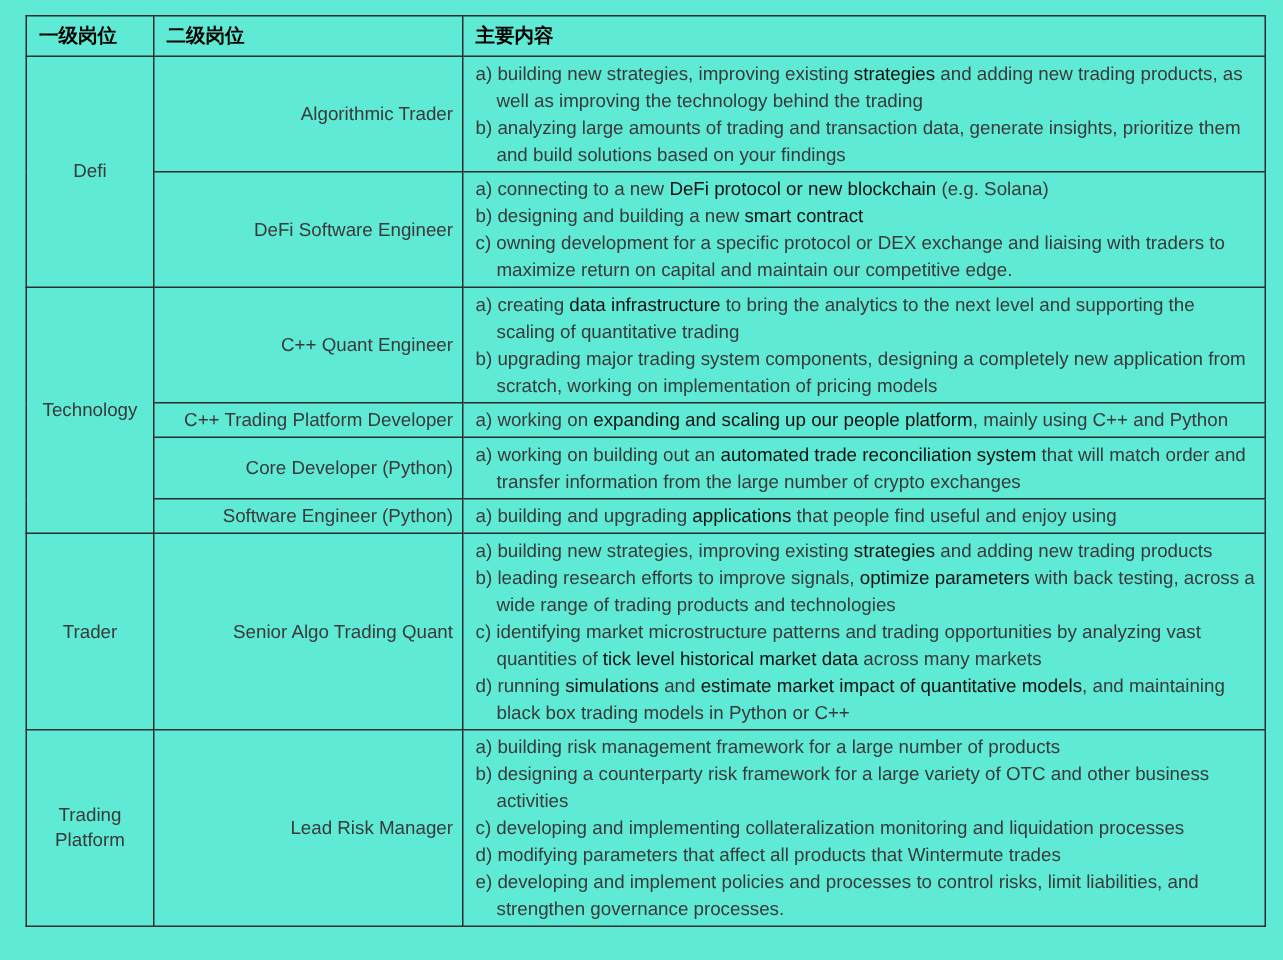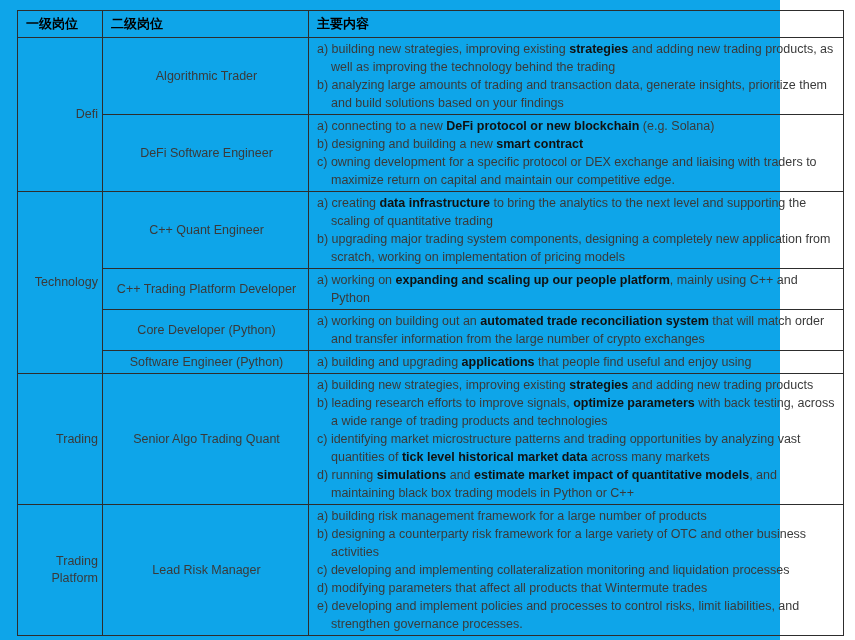--- a/index.html
+++ b/index.html
@@ -2,23 +2,23 @@
 <html><head>
 <meta charset="utf-8">
 <style>
   html, body {
     margin: 0;
     padding: 0;
     background: #ffffff;
     font-family: "Liberation Sans", "DejaVu Sans", sans-serif;
   }
   .page {
-    width: 780px;
+    width: 855px;
     height: 640px;
-    background: #0ea5e9;
+    background: #5eead4;
     box-sizing: border-box;
     padding: 10px 0 0 17px;
   }
   table.positions {
     border-collapse: collapse;
     table-layout: fixed;
     width: 826px;
   }
   table.positions col.col1 { width: 85px; }
   table.positions col.col2 { width: 206px; }
@@ -31,29 +31,29 @@
   table.positions th {
     font-size: 13px;
     line-height: 18px;
     font-weight: bold;
     color: #000000;
     text-align: left;
     padding: 4px 8px;
     white-space: nowrap;
   }
   td.c1 {
-    text-align: right;
+    text-align: center;
     vertical-align: middle;
     font-size: 12.5px;
     line-height: 17px;
     color: #3a3a3a;
     padding: 2px 4px;
   }
   td.c2 {
-    text-align: center;
+    text-align: right;
     vertical-align: middle;
     font-size: 12.5px;
     line-height: 17px;
     color: #3a3a3a;
     padding: 2px 6px 2px 8px;
     margin-left: 40px;
   }
   td.c3 {
     text-align: left;
     vertical-align: middle;
@@ -61,21 +61,21 @@
     line-height: 18px;
     color: #3a3a3a;
     padding: 2px 6px 2px 8px;
   }
   td.c3 .item {
     padding-left: 14px;
     text-indent: -14px;
   }
   td.c3 b {
     color: #111111;
-    font-weight: bold;
+    font-weight: normal;
   }
 </style>
 </head>
 <body>
 
 <div class="page">
   <table class="positions">
     <colgroup>
       <col class="col1">
       <col class="col2">
@@ -125,21 +125,21 @@
             <div class="item">a) working on building out an <b>automated trade reconciliation system</b> that will match order and transfer information from the large number of crypto exchanges</div>
           </td>
         </tr>
         <tr>
           <td class="c2">Software Engineer (Python)</td>
           <td class="c3">
             <div class="item">a) building and upgrading <b>applications</b> that people find useful and enjoy using</div>
           </td>
         </tr>
         <tr>
-          <td class="c1" rowspan="1">Trading</td>
+          <td class="c1" rowspan="1">Trader</td>
           <td class="c2">Senior Algo Trading Quant</td>
           <td class="c3">
             <div class="item">a) building new strategies, improving existing <b>strategies</b> and adding new trading products</div>
             <div class="item">b) leading research efforts to improve signals, <b>optimize parameters</b> with back testing, across a wide range of trading products and technologies</div>
             <div class="item">c) identifying market microstructure patterns and trading opportunities by analyzing vast quantities of <b>tick level historical market data</b> across many markets</div>
             <div class="item">d) running <b>simulations</b> and <b>estimate market impact of quantitative models</b>, and maintaining black box trading models in Python or C++</div>
           </td>
         </tr>
         <tr>
           <td class="c1" rowspan="1">Trading Platform</td>

